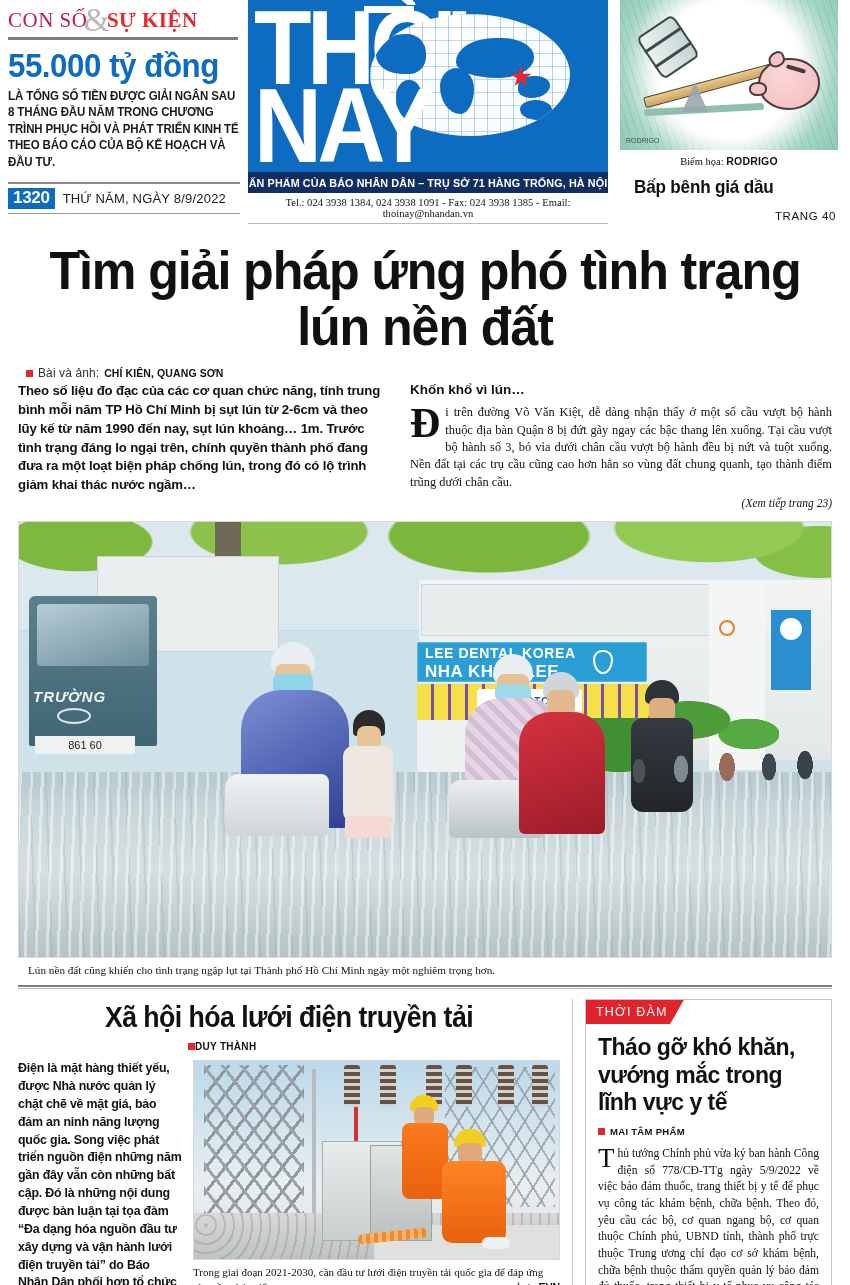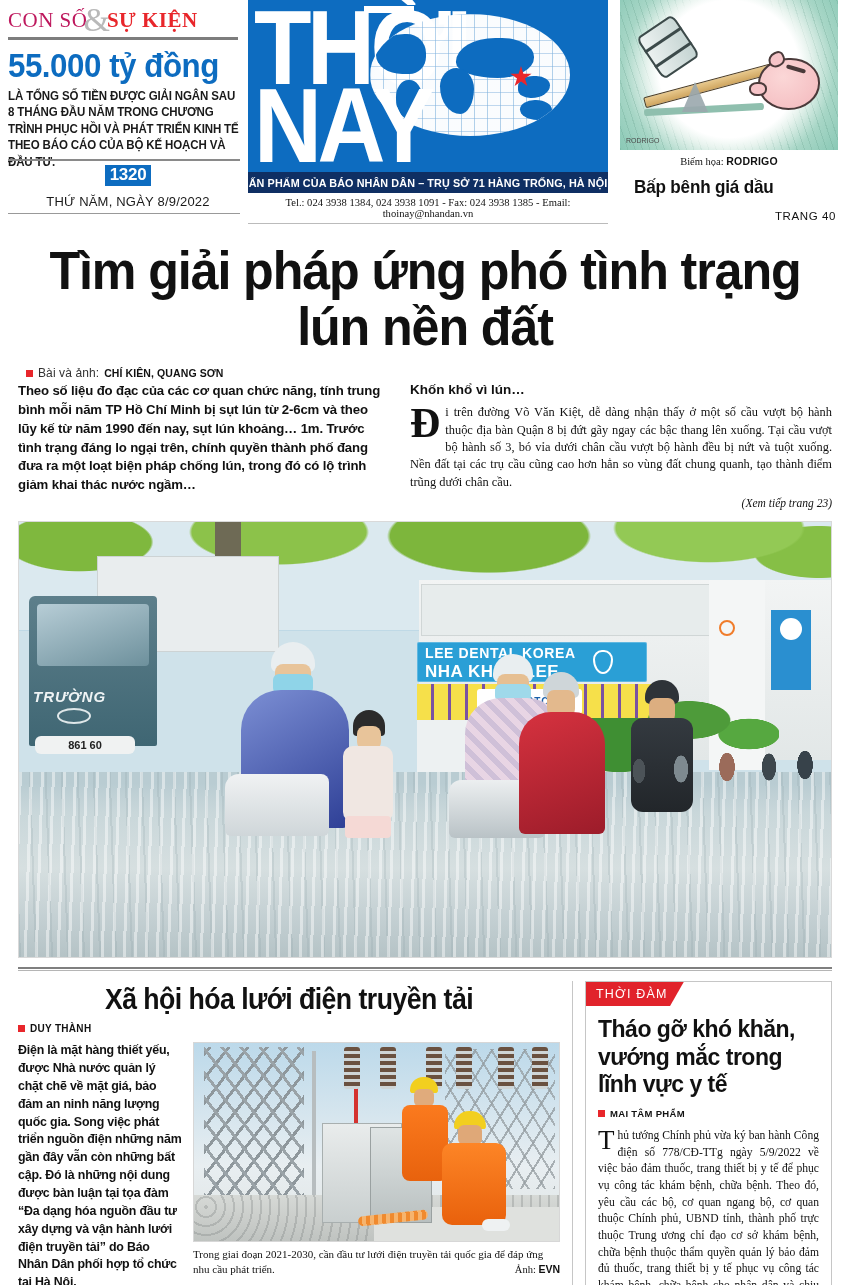--- a/index.html
+++ b/index.html
@@ -36,21 +36,21 @@
     font-weight: 700; font-size: 34px; color: #0d6cc0; letter-spacing: -.5px;
     margin-top: 8px; line-height: 1.02; transform: scaleX(.92); transform-origin: left;
   }
   .cs-desc {
     margin-top: 5px; font-size: 12.4px; line-height: 1.33; color: #1a1a1a;
     text-transform: uppercase; font-weight: 600; letter-spacing: -.15px;
     transform: scaleX(.93); transform-origin: left; width: 108%;
   }
   .cs-foot { position: absolute; bottom: 10px; left: 0; width: 240px; }
   .cs-foot-rule { height: 2px; background: #8a8a8a; margin-bottom: 4px; width: 232px;}
-  .cs-foot-row { display: flex; align-items: center; gap: 8px; flex-direction: column; }
+  .cs-foot-row { display: flex; align-items: center; gap: 8px; }
   .cs-num {
     background: #0d6cc0; color: #fff; font-weight: 700; font-size: 17px;
     padding: 1px 5px 2px; letter-spacing: -.3px; line-height: 1.05;
   }
   .cs-date { font-size: 13px; color: #1a1a1a; letter-spacing: .2px; font-weight: 400; }
   .cs-foot-rule2 { height: 1px; background: #999; margin-top: 4px; width: 232px;}
 
   
   .logo-box { width: 360px; display: flex; flex-direction: column; }
   .logo-blue {
@@ -284,21 +284,21 @@
   .ph-water::after{
     content:""; position:absolute; inset:0;
     background: repeating-linear-gradient(92deg, rgba(255,255,255,.45) 0 3px, transparent 3px 11px),
                 repeating-linear-gradient(88deg, rgba(140,160,165,.22) 0 2px, transparent 2px 16px);
   }
   .ph-truck { position:absolute; left:10px; top:34px; width:250px; height:200px; }
   .ph-truck .box { position:absolute; left:68px; top:0; width:182px; height:96px; background:#e9edee; border:1px solid #cdd3d4;}
   .ph-truck .cab { position:absolute; left:0; top:40px; width:128px; height:150px; background: linear-gradient(#5d7f8b,#3f6673); border-radius:6px 4px 2px 2px;}
   .ph-truck .wind{ position:absolute; left:8px; top:8px; width:112px; height:62px; background: linear-gradient(160deg,#b7cdd6,#6d909c); border-radius:4px;}
   .ph-truck .kia { position:absolute; left:28px; top:112px; width:34px; height:16px; border:2px solid #dfe7e9; border-radius:50%; }
-  .ph-truck .plate{ position:absolute; left:6px; top:140px; width:100px; height:18px; background:#f0f2f2; color:#222; font-size:11px; font-weight:700; display:flex;align-items:center;justify-content:center;border-radius:6px;}
+  .ph-truck .plate{ position:absolute; left:6px; top:140px; width:100px; height:18px; background:#f0f2f2; color:#222; font-size:11px; font-weight:400; display:flex;align-items:center;justify-content:center;}
   .ph-truck .trg { position:absolute; left:4px; top:92px; font-size:15px; font-weight:800; color:#eef3f4; letter-spacing:1px;font-style:italic;}
   .ph-person { position:absolute; }
   .rider1 { left:200px; top:120px; width:160px; height:200px; }
   .rider1 .helmet{ position:absolute; left:52px; top:0; width:44px; height:30px; background:#e9eef0; border-radius:22px 22px 6px 6px;}
   .rider1 .face{ position:absolute; left:56px; top:22px; width:36px; height:30px; background:#e8c49a; border-radius:8px;}
   .rider1 .mask{ position:absolute; left:54px; top:32px; width:40px; height:20px; background:#8fd4e8; border-radius:6px;}
   .rider1 .poncho{ position:absolute; left:22px; top:48px; width:108px; height:138px; background: linear-gradient(150deg,#7c8fd4,#2e3f96); border-radius: 40px 40px 6px 6px;}
   .rider1 .bike{ position:absolute; left:6px; top:132px; width:104px; height:62px; background:linear-gradient(#f0f2f3,#cfd6d9); border-radius:14px 8px 6px 6px;}
   .rider2 { left:430px; top:132px; width:150px; height:190px; }
   .rider2 .helmet{ position:absolute; left:44px; top:0; width:40px; height:28px; background:#e9eef0; border-radius:20px 20px 6px 6px;}
@@ -341,21 +341,21 @@
   .lower { display: flex; margin-top: 10px; padding: 0 10px; gap: 0; }
   .lower-left { width: 565px; padding-right: 12px; }
   .lower-right { width: 265px; border-left: 1px solid #c6c6c6; padding-left: 12px; }
 
   .sub-head {
     text-align: center; margin-top: 2px;
     font-family: "Liberation Sans Narrow","Liberation Sans", sans-serif;
     font-weight: 700; font-size: 29px; letter-spacing: -.6px; color: #111;
     transform: scaleX(.92);
   }
-  .sub-byline { display:flex; align-items:center; gap:5px; margin-top: 7px; }
+  .sub-byline { display:flex; align-items:center; margin-top: 7px; margin-left: 170px;}
   .sub-byline .b-name{
     font-size: 10px; font-weight: 700; letter-spacing:.3px;
     font-family: "Liberation Sans Narrow","Liberation Sans", sans-serif;
   }
 
   .lower-cols { display: flex; gap: 10px; margin-top: 8px; }
   .lc-text { width: 165px; }
   .lc-text p {
     font-size: 12.4px; font-weight: 700; line-height: 1.44; color: #111; letter-spacing: -.2px;
   }
@@ -588,20 +588,21 @@
         <div class="face"></div>
           <div class="poncho"></div>
       </div>
       <div class="ph-person walker1">
         <div class="helmet"></div>
         <div class="face"></div>
           <div class="body"></div>
       </div>
       <div class="far-people"></div>
     </div>
+    <div class="photo-cap">Lún nền đất cũng khiến cho tình trạng ngập lụt tại Thành phố Hồ Chí Minh ngày một nghiêm trọng hơn.</div>
   </div>
 
   <div class="sec-rule"></div>
   <div class="sec-rule-sm"></div>
 
   <div class="lower">
 
     <div class="lower-left">
       <h2 class="sub-head">Xã hội hóa lưới điện truyền tải</h2>
       <div class="sub-byline">

